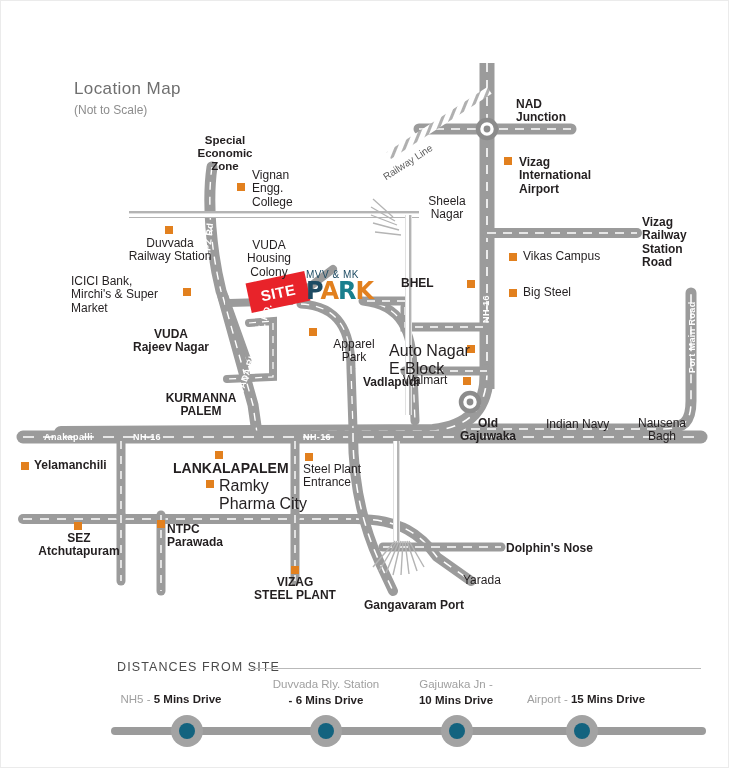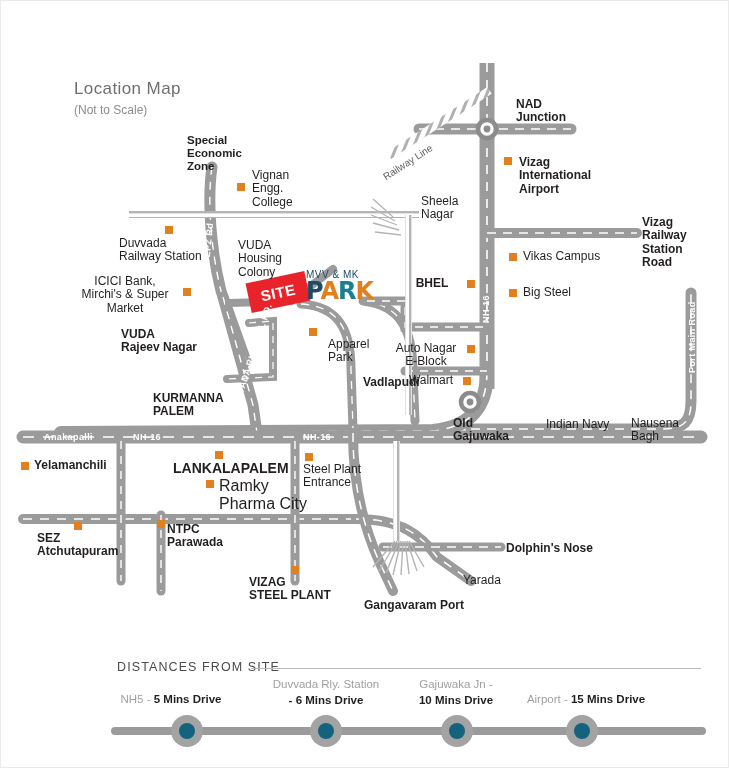--- a/index.html
+++ b/index.html
@@ -3,22 +3,22 @@
 <meta charset="utf-8">
 <style>
   html,body{margin:0;padding:0;background:#fff;}
   body{width:729px;height:768px;overflow:hidden;
        font-family:"Liberation Sans", sans-serif;}
   #frame{position:absolute;left:0;top:0;width:729px;height:768px;
          box-sizing:border-box;border:1px solid #ebebeb;background:#fff;}
   #map-svg{position:absolute;left:0;top:0;}
   .lbl{position:absolute;color:#231f20;line-height:1.12;white-space:pre;}
   .lbl.b{font-weight:bold;}
-  .lbl.ctr{}
-  .lbl.rt{text-align:center;}
+  .lbl.ctr{text-align:center;}
+  .lbl.rt{text-align:left;}
   .mk{position:absolute;width:8px;height:8px;background:#e2801e;}
   #title{position:absolute;left:73px;top:78px;font-size:17px;color:#6f6f6f;
          letter-spacing:.4px;}
   #subtitle{position:absolute;left:73px;top:102px;font-size:12px;color:#8d8d8d;}
   #site-box{position:absolute;left:247px;top:276px;width:60px;height:30px;
             background:#e8232a;transform:rotate(-12deg);}
   #site-text{position:absolute;left:247px;top:276px;width:60px;height:30px;
              transform:rotate(-12deg);color:#fff;font-weight:bold;font-size:15px;
              display:flex;align-items:center;justify-content:center;
              letter-spacing:.5px;}
@@ -245,21 +245,21 @@
   <div class="mk" style="left:508px;top:252px;"></div>
   <div class="lbl" style="left:522px;top:249px;font-size:12px;">Vikas Campus</div>
 
   <div class="mk" style="left:508px;top:288px;"></div>
   <div class="lbl" style="left:522px;top:285px;font-size:12px;">Big Steel</div>
 
   <div class="mk" style="left:466px;top:279px;"></div>
   <div class="lbl b rt" style="left:400px;top:276px;width:62px;font-size:12px;">BHEL</div>
 
   <div class="mk" style="left:466px;top:344px;"></div>
-  <div class="lbl rt" style="left:388px;top:341px;width:74px;font-size:12px;">Auto Nagar
+  <div class="lbl rt" style="left:388px;top:341px;width:74px;font-size:16px;">Auto Nagar
 E-Block</div>
 
   <div class="mk" style="left:462px;top:376px;"></div>
   <div class="lbl rt" style="left:402px;top:373px;width:56px;font-size:12px;">Walmart</div>
 
   <div class="lbl b ctr" style="left:452px;top:416px;width:70px;font-size:12px;">Old
 Gajuwaka</div>
 
   <div class="lbl" style="left:545px;top:417px;font-size:12px;">Indian Navy</div>
 

